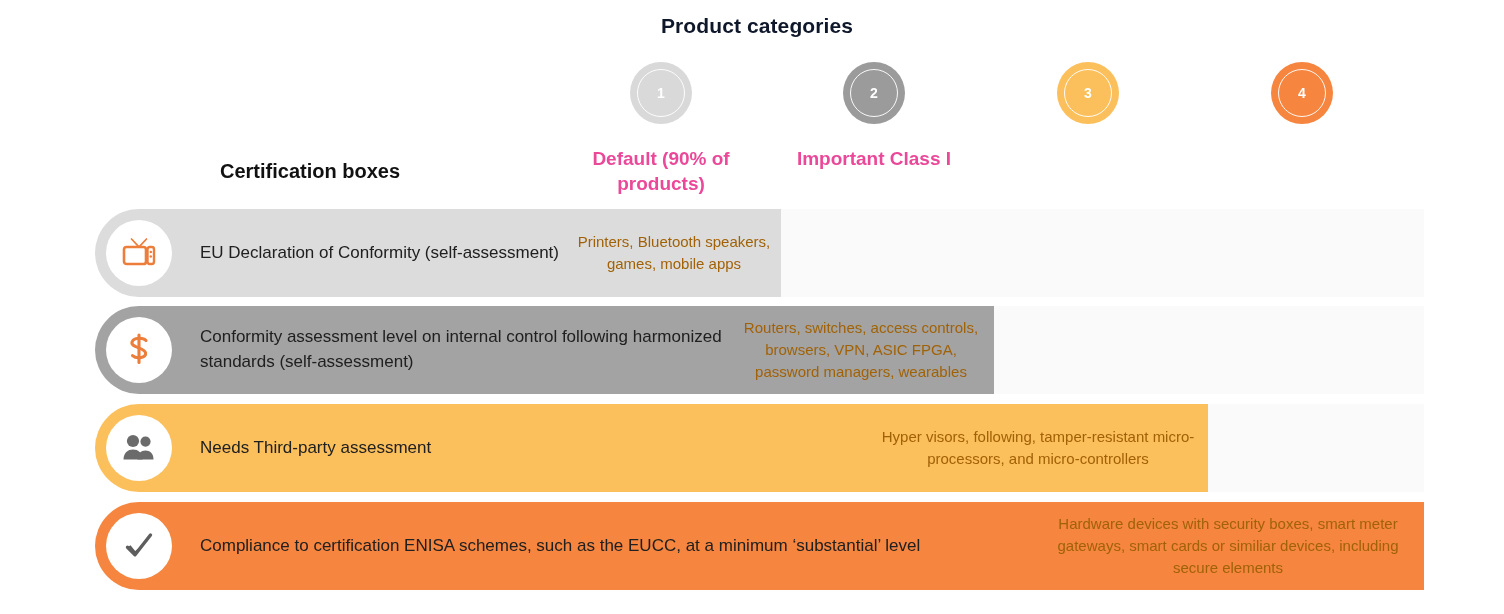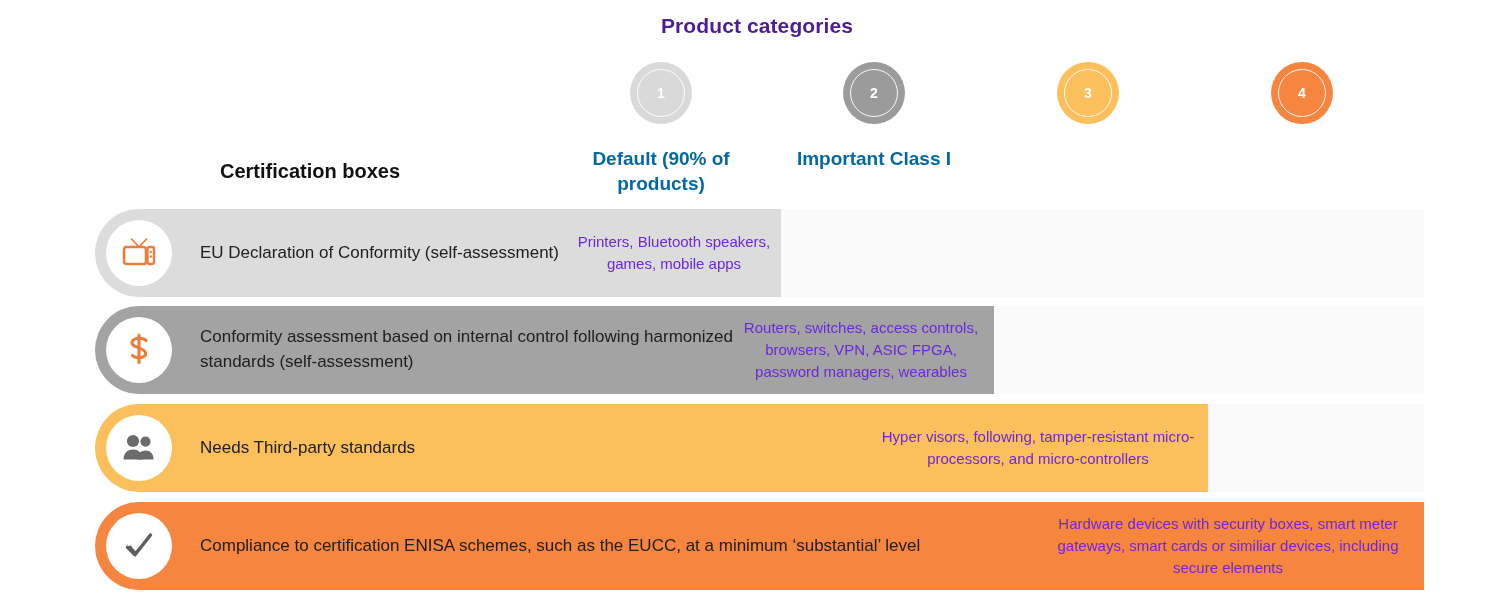--- a/index.html
+++ b/index.html
@@ -16,21 +16,21 @@
 
   
   #product-categories-title {
     position: absolute;
     left: 0;
     top: 14px;
     width: 1504px;
     text-align: center;
     font-size: 21px;
     font-weight: 700;
-    color: #4c1d95;
+    color: #0f172a;
     letter-spacing: 0.1px;
   }
 
   
   #product-categories-title {
     left: 255px;
     width: 1004px;
   }
 
   #cert-type-header {
@@ -81,21 +81,21 @@
     font-weight: 700;
     color: #ffffff;
   }
 
   .cat-label {
     margin-top: 22px;
     font-size: 19px;
     font-weight: 700;
     line-height: 1.33;
     text-align: center;
-    color: #0369a1;
+    color: #ec4899;
     width: 205px;
   }
 
   
   .row {
     position: absolute;
     left: 95px;
     height: 88px;
   }
 
@@ -152,21 +152,21 @@
   .ex-text {
     position: absolute;
     top: 0;
     height: 88px;
     display: flex;
     align-items: center;
     justify-content: center;
     text-align: center;
     font-size: 15px;
     line-height: 1.45;
-    color: #6d28d9;
+    color: #a16207;
     z-index: 2;
   }
 
   
   #row-1 { top: 209px; }
   #row-2 { top: 306px; }
   #row-3 { top: 404px; }
   #row-4 { top: 502px; }
 
   #row-1 .row-fill { width: 686px; }
@@ -245,38 +245,38 @@
   <div class="row-track" style="background: rgb(250, 250, 250);"></div>
   <div class="row-fill" id="fill-2" style="background: rgb(163, 163, 163);"></div>
   <div class="icon-circle">
     <span>
       <svg width="30" height="36" viewBox="0 0 30 36" aria-hidden="true">
         <path d="M22 8.5 C19.5 5.6 9.5 5 8 10.2 C6.6 15.2 20 15.6 21.5 20.6 C23 26.2 12.5 27.2 8.5 23.6" fill="none" stroke="#ed7d3a" stroke-width="3.1" stroke-linecap="round"></path>
         <path d="M15 3 L15 30.5" stroke="#ed7d3a" stroke-width="3.1" stroke-linecap="round"></path>
       </svg>
     </span>
   </div>
-  <div class="cert-text">Conformity assessment based on internal control following harmonized standards (self-assessment)</div>
+  <div class="cert-text">Conformity assessment level on internal control following harmonized standards (self-assessment)</div>
   <div class="ex-text">Routers, switches, access controls, browsers, VPN, ASIC FPGA, password managers, wearables</div>
 </div>
 
 <div class="row" id="row-3">
   <div class="row-track" style="background: rgb(250, 250, 250);"></div>
   <div class="row-fill" id="fill-3" style="background: rgb(251, 191, 92);"></div>
   <div class="icon-circle">
     <span>
       <svg width="38" height="28" viewBox="0 0 38 28" aria-hidden="true">
         <circle cx="25.5" cy="7.6" r="5.1" fill="#6b6b6b"></circle>
         <path d="M17.5 25.5 C17.5 19.5 21 16.6 25.5 16.6 C30 16.6 33.5 19.5 33.5 25.5 Z" fill="#6b6b6b"></path>
         <circle cx="13" cy="7" r="6.1" fill="#6b6b6b"></circle>
         <path d="M3.5 25.5 C3.5 18.7 7.8 15.4 13 15.4 C18.2 15.4 22.5 18.7 22.5 25.5 Z" fill="#6b6b6b"></path>
       </svg>
     </span>
   </div>
-  <div class="cert-text">Needs Third-party standards</div>
+  <div class="cert-text">Needs Third-party assessment</div>
   <div class="ex-text">Hyper visors, following, tamper-resistant micro-processors, and micro-controllers</div>
 </div>
 
 <div class="row" id="row-4">
   <div class="row-track" style="background: rgb(250, 250, 250);"></div>
   <div class="row-fill full" id="fill-4" style="background: rgb(245, 133, 63);"></div>
   <div class="icon-circle">
     <span>
       <svg width="34" height="32" viewBox="0 0 34 32" aria-hidden="true">
         <path d="M5 17.5 L13 25.5 L29 4.5 L25.5 11 L13.2 21 L8.5 15.2 Z" fill="#5e5e5e"></path>

